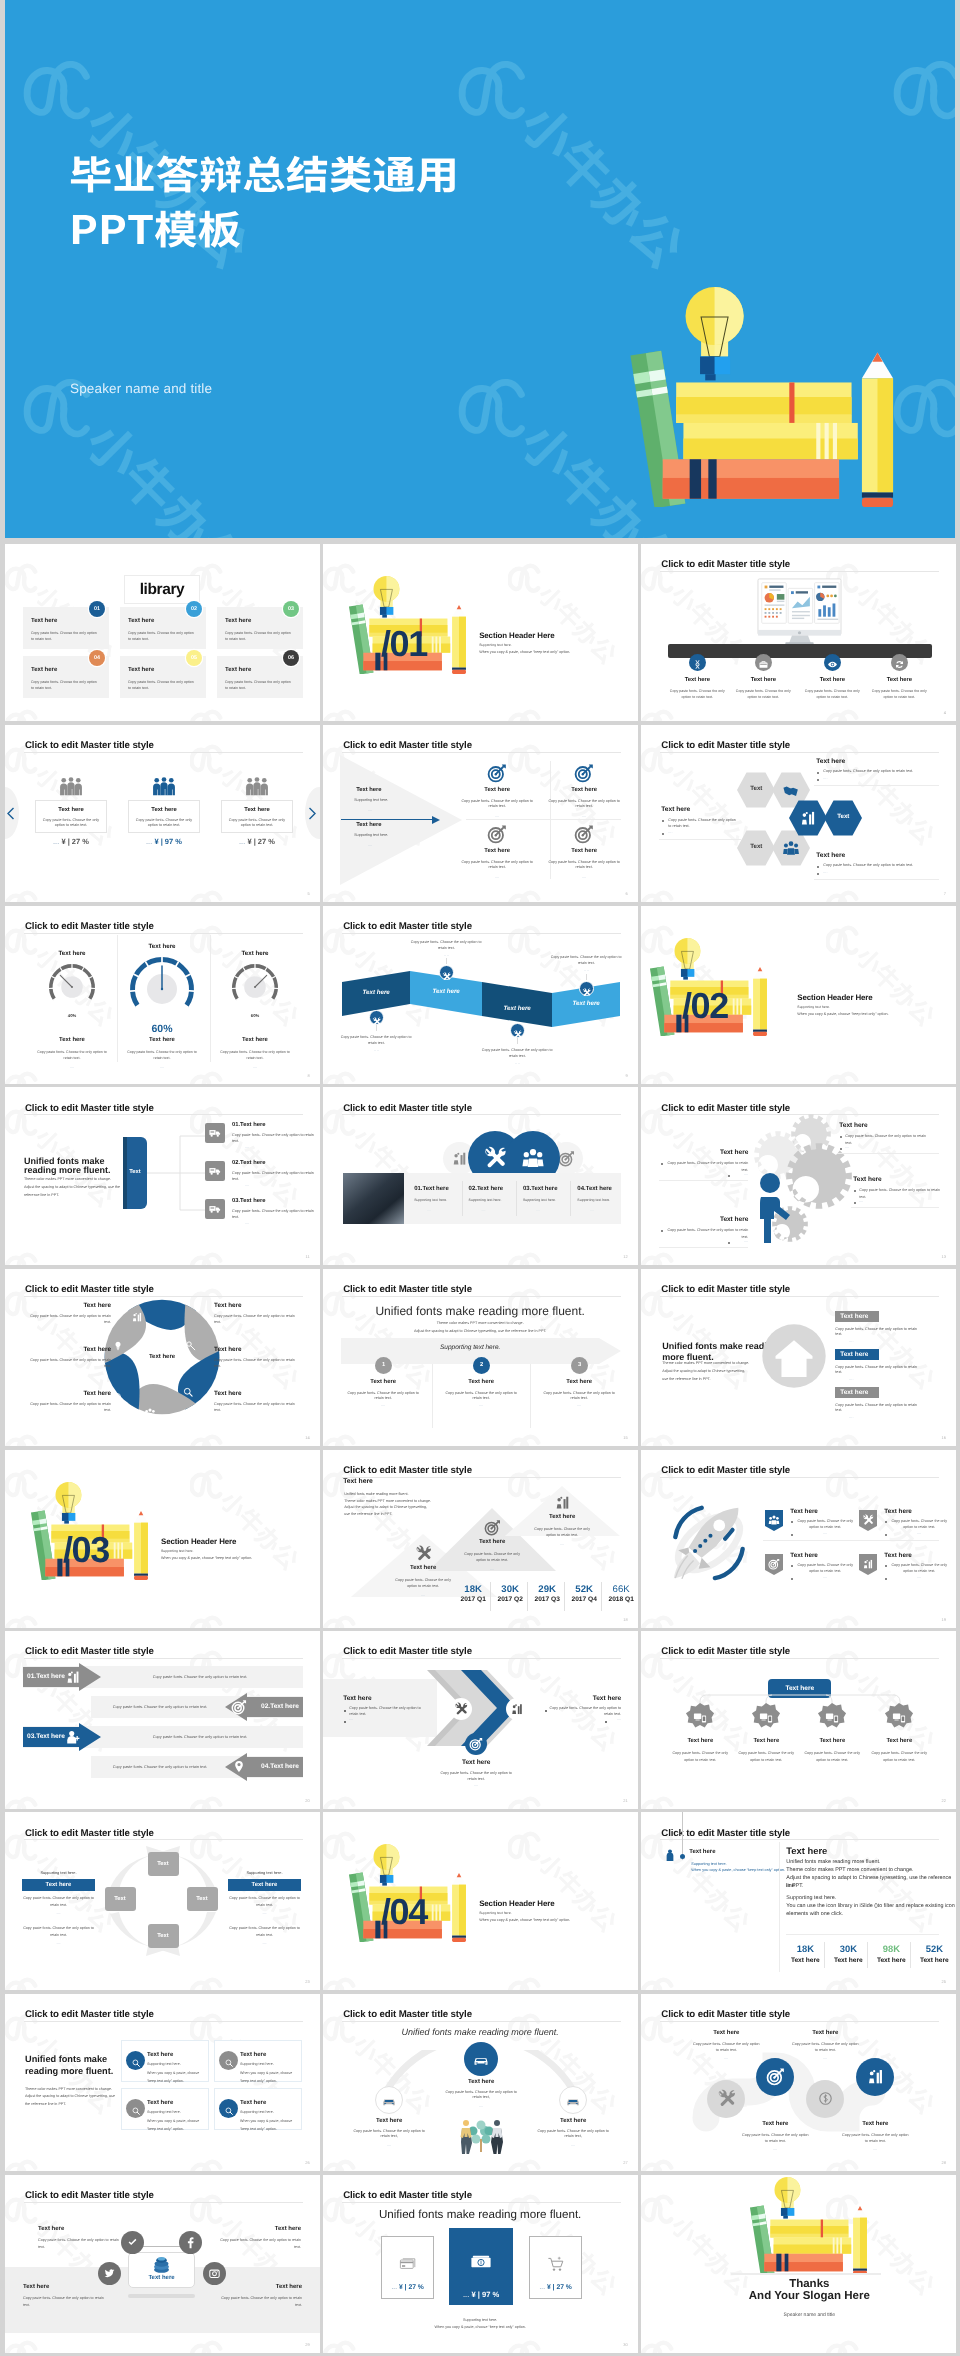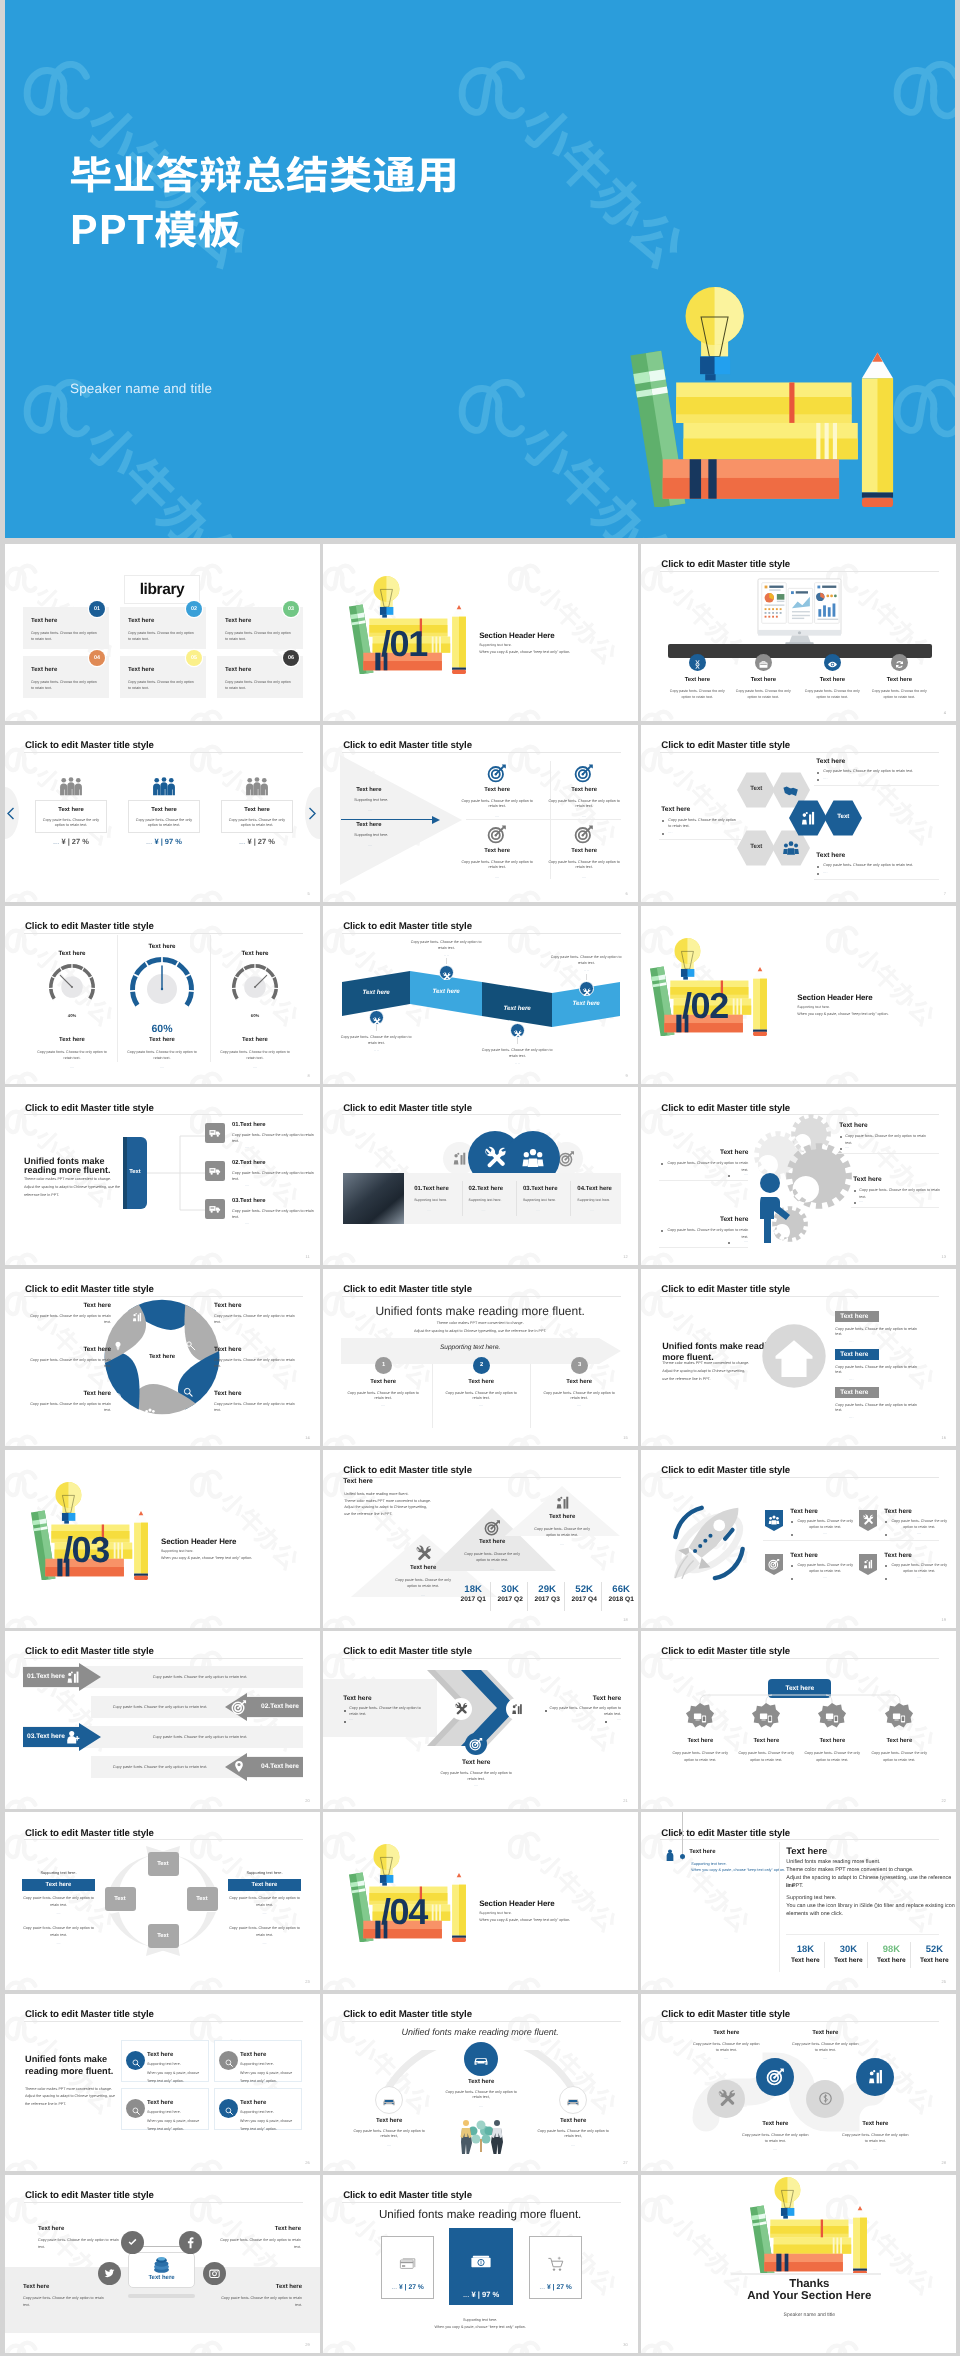--- a/index.html
+++ b/index.html
@@ -1333,21 +1333,21 @@
         <div class="ab" style="left:166.5px;top:132px;width:1px;height:29px;background:#e0e0e0"></div>
         <div class="ab ct" style="left:171px;top:134px;width:32px;font-size:9.6px;font-weight:bold;color:#1b5e96">30K</div>
         <div class="ab ct" style="left:171px;top:146.5px;width:32px;font-size:6.6px;font-weight:bold;color:#1a1a1a">2017 Q2</div>
         <div class="ab" style="left:203.5px;top:132px;width:1px;height:29px;background:#e0e0e0"></div>
         <div class="ab ct" style="left:208px;top:134px;width:32px;font-size:9.6px;font-weight:bold;color:#1b5e96">29K</div>
         <div class="ab ct" style="left:208px;top:146.5px;width:32px;font-size:6.6px;font-weight:bold;color:#1a1a1a">2017 Q3</div>
         <div class="ab" style="left:240.5px;top:132px;width:1px;height:29px;background:#e0e0e0"></div>
         <div class="ab ct" style="left:245px;top:134px;width:32px;font-size:9.6px;font-weight:bold;color:#1b5e96">52K</div>
         <div class="ab ct" style="left:245px;top:146.5px;width:32px;font-size:6.6px;font-weight:bold;color:#1a1a1a">2017 Q4</div>
         <div class="ab" style="left:277.5px;top:132px;width:1px;height:29px;background:#e0e0e0"></div>
-        <div class="ab ct" style="left:282px;top:134px;width:32px;font-size:9.6px;font-weight:bold;color:#1b5e96">66K</div>
+        <div class="ab ct" style="left:282px;top:134px;width:32px;font-size:9.6px;font-weight:normal;color:#1b5e96">66K</div>
         <div class="ab ct" style="left:282px;top:146.5px;width:32px;font-size:6.6px;font-weight:bold;color:#1a1a1a">2018 Q1</div>
       </div>
       <div class="slide">
         <svg class="wm" width="315" height="178" viewBox="0 0 315 178">
           <defs>
             <pattern id="wms17" width="185" height="146" patternUnits="userSpaceOnUse">
               <g transform="translate(16,10) scale(0.300000) rotate(45)">
                 <g fill="none" stroke="#f6f6f6" stroke-width="15" stroke-linejoin="round" stroke-linecap="round">
                   <path d="M75 8 67 6C50 3 37 13 36 29c-1 13 8 25 17 37l12 17c5 8 4 16-4 20-9 5-22 3-31-5C20 89 13 76 15 63 17 49 28 39 42 38c9 0 17 4 23 12"></path>
                   <path d="M66 50c8 11 20 21 33 19 11-2 17-11 15-22"></path>
@@ -2202,17 +2202,17 @@
             <rect x="90" y="166" width="8" height="38" fill="#17375e"></rect>
             <path d="M253 63 l15 25 h-30z" fill="#fdfdfd"></path>
             <path d="M253 63 l5 9 h-10z" fill="#ee6a44"></path>
             <rect x="238" y="88" width="30" height="110" fill="#fbee7b"></rect>
             <rect x="253" y="88" width="15" height="110" fill="#f6dd3e"></rect>
             <rect x="238" y="198" width="30" height="5" fill="#17375e"></rect>
             <rect x="238" y="203" width="30" height="9" rx="3" fill="#f0673f"></rect>
           </svg></div>
         <div class="ab" style="left:90px;top:98px;width:150px;height:2px;background:#ededed"></div>
         <div class="ab ct" style="left:68px;top:103px;width:200px;font-size:11.5px;font-weight:bold;color:#222">Thanks</div>
-        <div class="ab ct" style="left:48px;top:114.5px;width:240px;font-size:11.5px;font-weight:bold;color:#222">And Your Section Here</div>
+        <div class="ab ct" style="left:48px;top:114.5px;width:240px;font-size:11.5px;font-weight:bold;color:#222">And Your Slogan Here</div>
         <div class="ab ct body" style="left:88px;top:137px;width:160px;font-size:5px">Speaker name and title</div>
       </div>
     </div>
 </div>
 
 </body></html>

